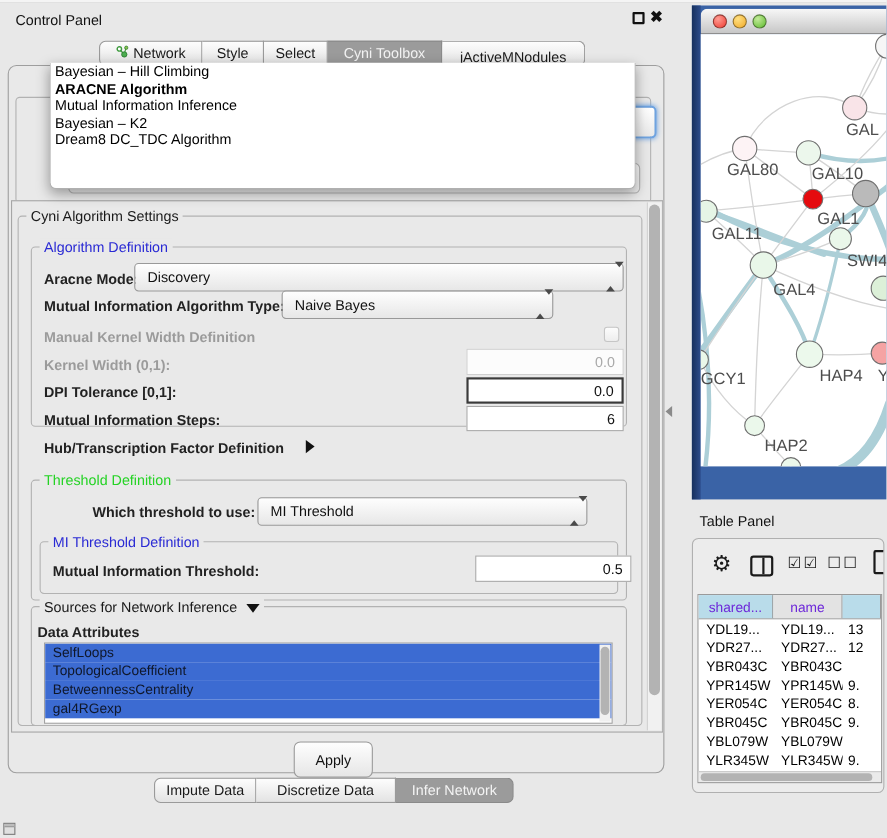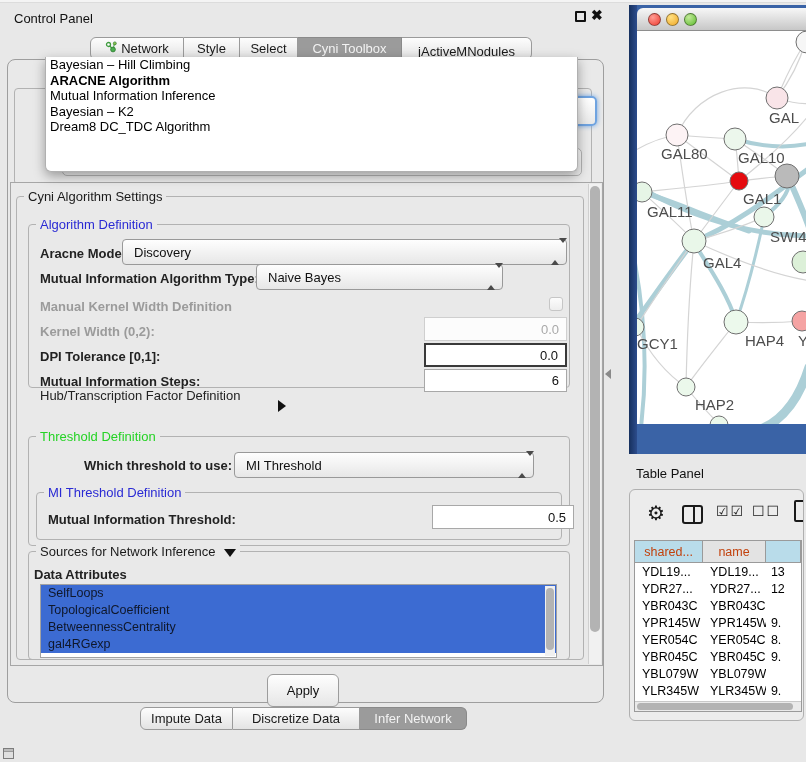--- a/index.html
+++ b/index.html
@@ -121,21 +121,21 @@
   #gear-icon { position:absolute; left:17px; top:13px; font-size:20px; color:#1a1a1a; line-height:20px; }
   #cols-icon { position:absolute; left:52px; top:15px; width:21px; height:19px; border:2px solid #1a1a1a; border-radius:3px; }
   #cols-icon div { position:absolute; left:50%; top:0; width:2px; height:100%; background:#1a1a1a; }
   #check-pair, #uncheck-pair { position:absolute; top:13px; font-size:14px; color:#1a1a1a; letter-spacing:2px; }
   #check-pair { left:86px; } #uncheck-pair { left:122px; }
   #file-icon { position:absolute; left:164px; top:10px; width:16px; height:22px; border:2px solid #1a1a1a; border-radius:2px; background:#ececec; }
 
   #tbl { position:absolute; left:4px; top:50px; width:168px; height:172px; background:#fff;
          border:1px solid #9a9a9a; overflow:hidden; }
   #tbl-head { display:flex; height:22px; border-bottom:1px solid #9a9a9a; }
-  .thcell { display:flex; align-items:center; justify-content:center; font-size:12.5px; color:#c2410c;
+  .thcell { display:flex; align-items:center; justify-content:center; font-size:12.5px; color:#6d28d9;
             border-right:1px solid #9a9a9a; background:#e3e3e3; overflow:hidden; white-space:nowrap; }
   .thcell.hl { background:#b9dcea; }
   .thcell:nth-child(1){ width:78px; } .thcell:nth-child(2){ width:72px; } .thcell:nth-child(3){ width:40px; }
   #tbl-body { height:138px; overflow:hidden; }
   .trow { display:flex; height:17px; }
   .tcell { font-size:12.5px; color:#000; padding-left:7px; display:flex; align-items:center;
            overflow:hidden; white-space:nowrap; }
   .tcell:nth-child(1){ width:78px; } .tcell:nth-child(2){ width:72px; } .tcell:nth-child(3){ width:40px; padding-left:5px; }
   #tbl-hscroll { position:absolute; left:0; bottom:0; width:100%; height:10px; background:#eaeaea; border-top:1px solid #c9c9c9; }
   #tbl-hthumb { position:absolute; left:2px; top:1px; width:156px; height:7px; background:#b3b3b3; border-radius:4px; }
@@ -209,36 +209,36 @@
 
 <div class="lbl" style="left:40px; top:271px;">Mutual Information Algorithm Type:</div>
 <div class="combo" style="left:256px; top:264px; width:247px; height:26px;">
   <span class="txt">Naive Bayes</span>
   <span class="spin"><span class="up"></span><span class="dn"></span></span>
 </div>
 
 <div class="lbl dis" style="left:40px; top:299px;">Manual Kernel Width Definition</div>
 <div class="abs" id="manual-kernel-checkbox"></div>
 
-<div class="lbl dis" style="left:40px; top:324px;">Kernel Width (0,2):</div>
+<div class="lbl dis" style="left:40px; top:324px;">Kernel Width (0,1):</div>
 <div class="field disabled" style="left:424px; top:317px; width:143px; height:24px;">
   <span>0.0</span>
 </div>
 
 <div class="lbl" style="left:40px; top:349px;">DPI Tolerance [0,1]:</div>
 <div class="field strong" style="left:424px; top:343px; width:143px; height:24px;">
   <span>0.0</span>
 </div>
 
 <div class="lbl" style="left:40px; top:374px;">Mutual Information Steps:</div>
 <div class="field" style="left:424px; top:369px; width:143px; height:23px;">
   <span>6</span>
 </div>
 
-<div class="lbl" style="left:40px; top:388px; font-weight:400;">Hub/Transcription Factor Definition</div>
+<div class="lbl" style="left:40px; top:400px; font-weight:700;">Hub/Transcription Factor Definition</div>
 <span class="abs tri-right" style="left:278px; top:400px;"></span>
 
 <div class="grp" style="left:28px; top:436px; width:542px; height:110px;"></div>
 <div class="grp-title t-green abs" style="left:36px; top:429px;">Threshold Definition</div>
 
 <div class="lbl" style="left:84px; top:458px;">Which threshold to use:</div>
 <div class="combo" style="left:234px; top:452px; width:300px; height:26px;">
   <span class="txt">MI Threshold</span>
   <span class="spin"><span class="up"></span><span class="dn"></span></span>
 </div>

